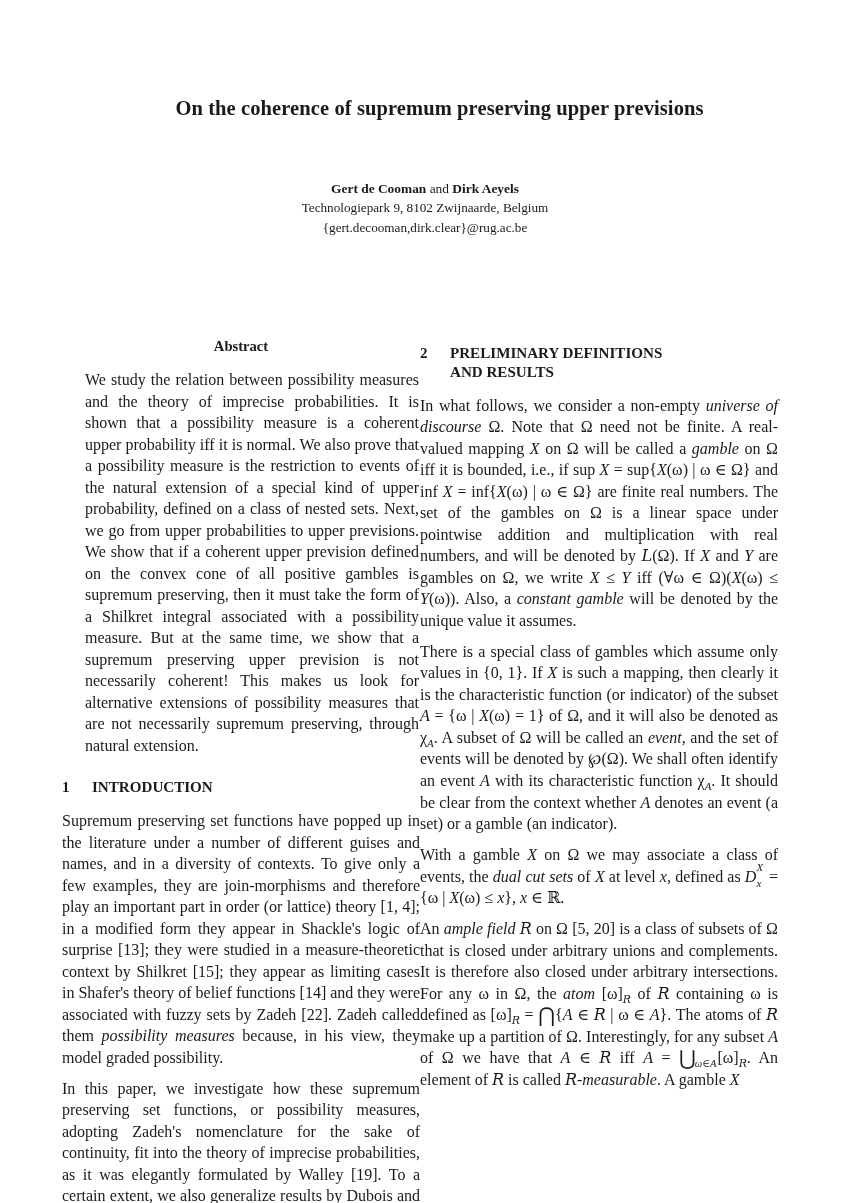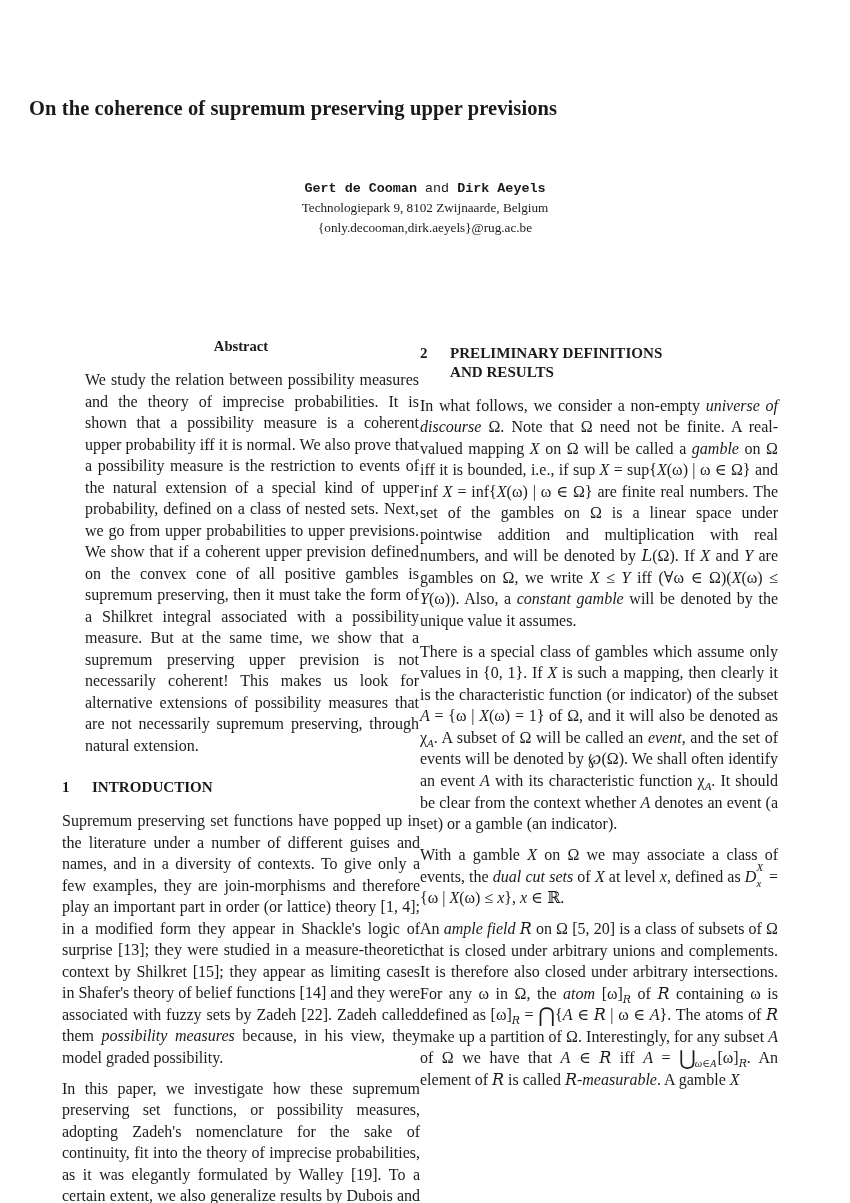--- a/index.html
+++ b/index.html
@@ -15,38 +15,38 @@
     margin: 0 auto;
     font-family: "Liberation Serif", "DejaVu Serif", serif;
     color: #1a1a1a;
     box-sizing: border-box;
     overflow: hidden;
   }
 
   
   .title-block {
     padding-top: 96px;
+    text-align: center;
     padding-left: 29px;
   }
   .paper-title {
     font-size: 20.5px;
     font-weight: bold;
     letter-spacing: 0.1px;
     line-height: 1.25;
   }
 
   .author-block {
     text-align: center;
     margin-top: 57px;
     font-size: 13.2px;
     line-height: 1.48;
   }
   .author-names {
     font-size: 13.4px;
-    font-family: Liberation Mono, monospace;
   }
   .author-names .name {
     font-weight: bold;
   }
   .author-names .conj {
     font-weight: normal;
   }
   .affil-line { }
 
   
@@ -162,21 +162,21 @@
 
   <div class="title-block">
     <div class="paper-title">On the coherence of supremum preserving upper previsions</div>
   </div>
 
   <div class="author-block">
     <div class="author-names">
       <span class="name">Gert de Cooman</span><span class="conj"> and </span><span class="name">Dirk Aeyels</span>
     </div>
     <div class="affil-line">Technologiepark 9, 8102 Zwijnaarde, Belgium</div>
-    <div class="affil-line">{only.decooman,dirk.aeyels}@rug.ac.be</div>
+    <div class="affil-line">{gert.decooman,dirk.clear}@rug.ac.be</div>
   </div>
 
   <div class="columns">
 
     <div class="col">
 
       <div class="abstract-head">Abstract</div>
       <div class="abstract-body">
         <p class="para">We study the relation between possibility measures and the theory of imprecise probabilities. It is shown that a possibility measure is a coherent upper probability iff it is normal. We also prove that a possibility measure is the restriction to events of the natural extension of a special kind of upper probability, defined on a class of nested sets. Next, we go from upper probabilities to upper previsions. We show that if a coherent upper prevision defined on the convex cone of all positive gambles is supremum preserving, then it must take the form of a Shilkret integral associated with a possibility measure. But at the same time, we show that a supremum preserving upper prevision is not necessarily coherent! This makes us look for alternative extensions of possibility measures that are not necessarily supremum preserving, through natural extension.</p>
       </div>

